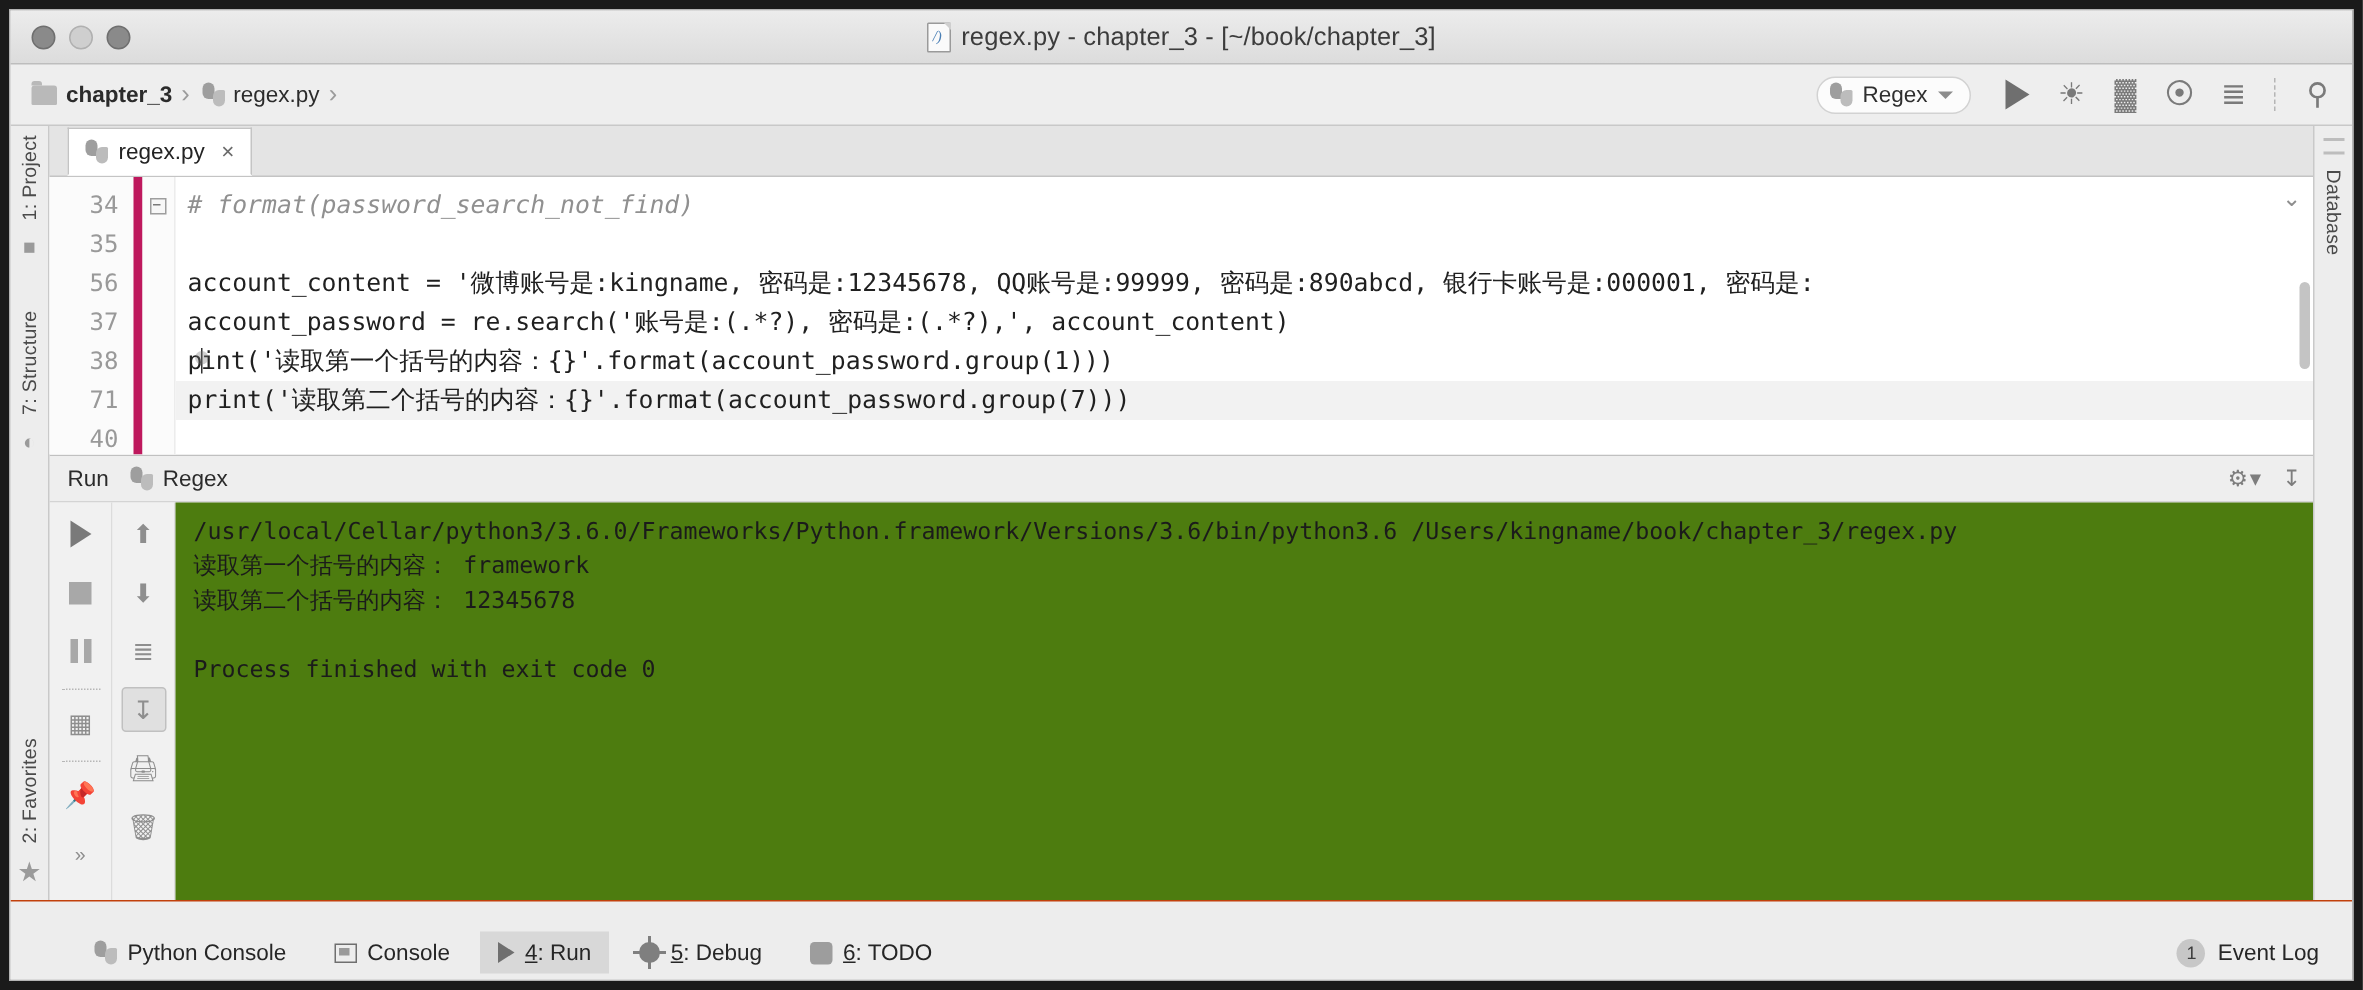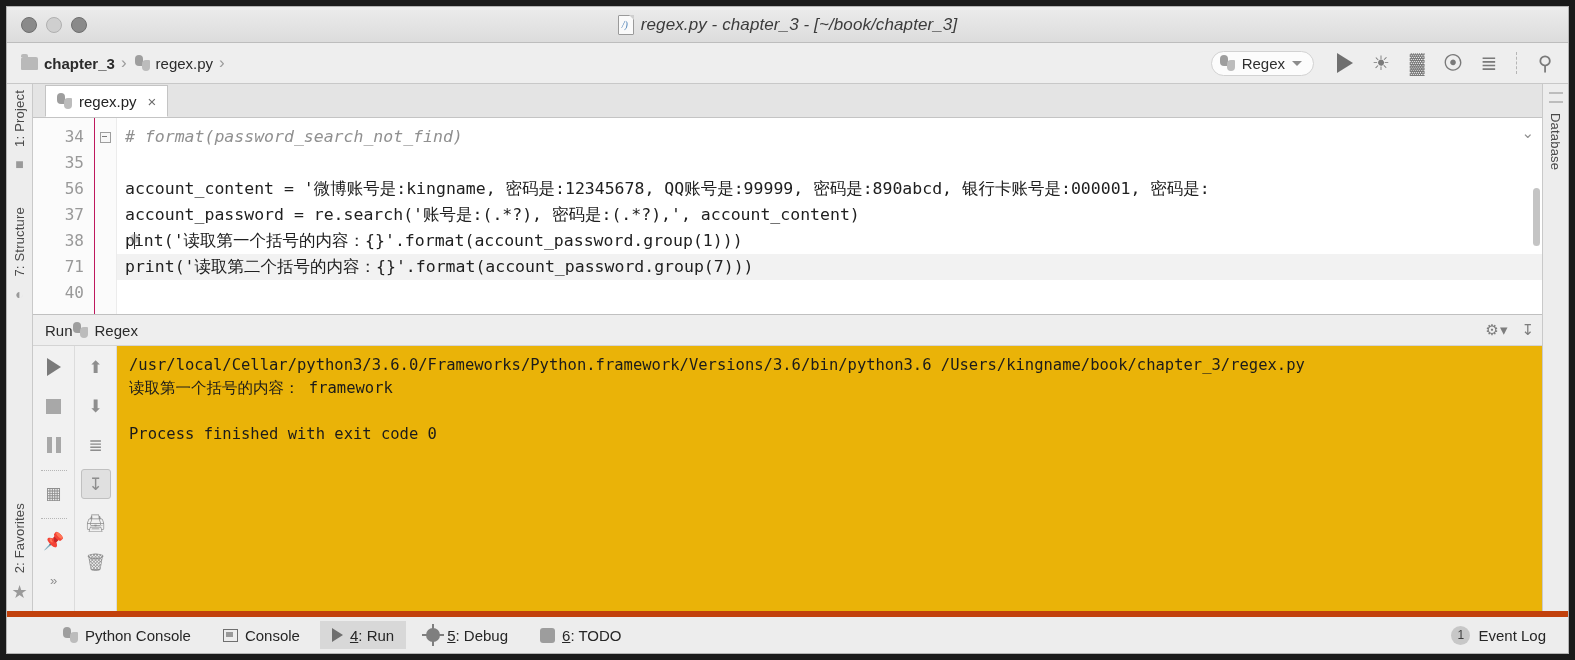--- a/index.html
+++ b/index.html
@@ -60,21 +60,20 @@
     display: flex;
     align-items: center;
     justify-content: center;
     gap: 7px;
     pointer-events: none;
   }
   .title-text {
     font-size: 17px;
     color: #3c3c3c;
     letter-spacing: 0.1px;
-    font-style: italic;
   }
   .py-file-icon {
     width: 14px; height: 18px;
     background: #fafafa;
     border: 1px solid #9a9a9a;
     position: relative;
     border-radius: 1px;
   }
   .py-file-icon:after {
     content: "";
@@ -268,21 +267,21 @@
     display: flex;
     min-height: 0;
     position: relative;
     background: #ffffff;
     overflow: hidden;
   }
   .gutter {
     width: 62px;
     min-width: 62px;
     background: #fbfbfb;
-    border-right: 1px solid #be185d;
+    border-right: 6px solid #be185d;
     box-sizing: border-box;
     padding-top: 6px;
     position: relative;
   }
   .gline {
     height: 26px;
     line-height: 26px;
     text-align: right;
     padding-right: 10px;
     font-family: "DejaVu Sans Mono", monospace;
@@ -386,20 +385,21 @@
     min-height: 30px;
     display: flex;
     align-items: center;
     padding: 0 8px 0 12px;
     background: #eeeeee;
     border-bottom: 1px solid #d4d4d4;
   }
   .runheader .rtitle {
     font-size: 15px;
     color: #2b2b2b;
+    margin-right: 14px;
   }
   .runheader .rtab {
     display: flex;
     align-items: center;
     gap: 7px;
     font-size: 15px;
     color: #2b2b2b;
   }
   .runheader-right {
     margin-left: auto;
@@ -465,43 +465,43 @@
     width: 14px; height: 16px;
     background: linear-gradient(to right, #a8a8a8 0 5px, transparent 5px 9px, #a8a8a8 9px 14px);
   }
   .dotted-sep {
     width: 26px;
     border-top: 1px dotted #b6b6b6;
     margin: 1px 0 7px 0;
   }
   .console {
     flex: 1;
-    background: #eab308;
+    background: #4d7c0f;
     padding: 8px 0 0 12px;
     overflow: hidden;
     min-width: 0;
     position: relative;
   }
   .oline {
     font-family: "DejaVu Sans Mono", monospace;
     font-size: 15.5px;
     line-height: 23px;
     color: #1b1b1b;
     white-space: pre;
   }
   .oline.blank { height: 23px; }
   
   .statusbar {
     height: 36px;
     min-height: 36px;
     background: #ededed;
-    border-top: 6px solid #c2410c;
-    display: flex;
-    align-items: center;
-    padding: 0 12px 0 44px;
+    border-top: 1px solid #c2410c;
+    display: flex;
+    align-items: center;
+    padding: 16px 12px 0 44px;
   }
   .sitem {
     display: flex;
     align-items: center;
     gap: 7px;
     font-size: 15px;
     color: #262626;
     padding: 5px 12px;
     height: 28px;
     box-sizing: border-box;
@@ -751,20 +751,21 @@
               <div class="rbtn">
                   <span>🖨</span>
                 </div>
               <div class="rbtn">
                   <span>🗑</span>
                 </div>
             </div>
             <div class="console">
               <div class="oline">/usr/local/Cellar/python3/3.6.0/Frameworks/Python.framework/Versions/3.6/bin/python3.6 /Users/kingname/book/chapter_3/regex.py</div>
               <div class="oline">读取第一个括号的内容： framework</div>
+              <div class="oline">读取第二个括号的内容： 12345678</div>
               <div class="oline blank"></div>
               <div class="oline">Process finished with exit code 0</div>
             </div>
           </div>
         </div>
 
       </div>
 
       <div class="strip right">
         <div class="db-lines"></div>

